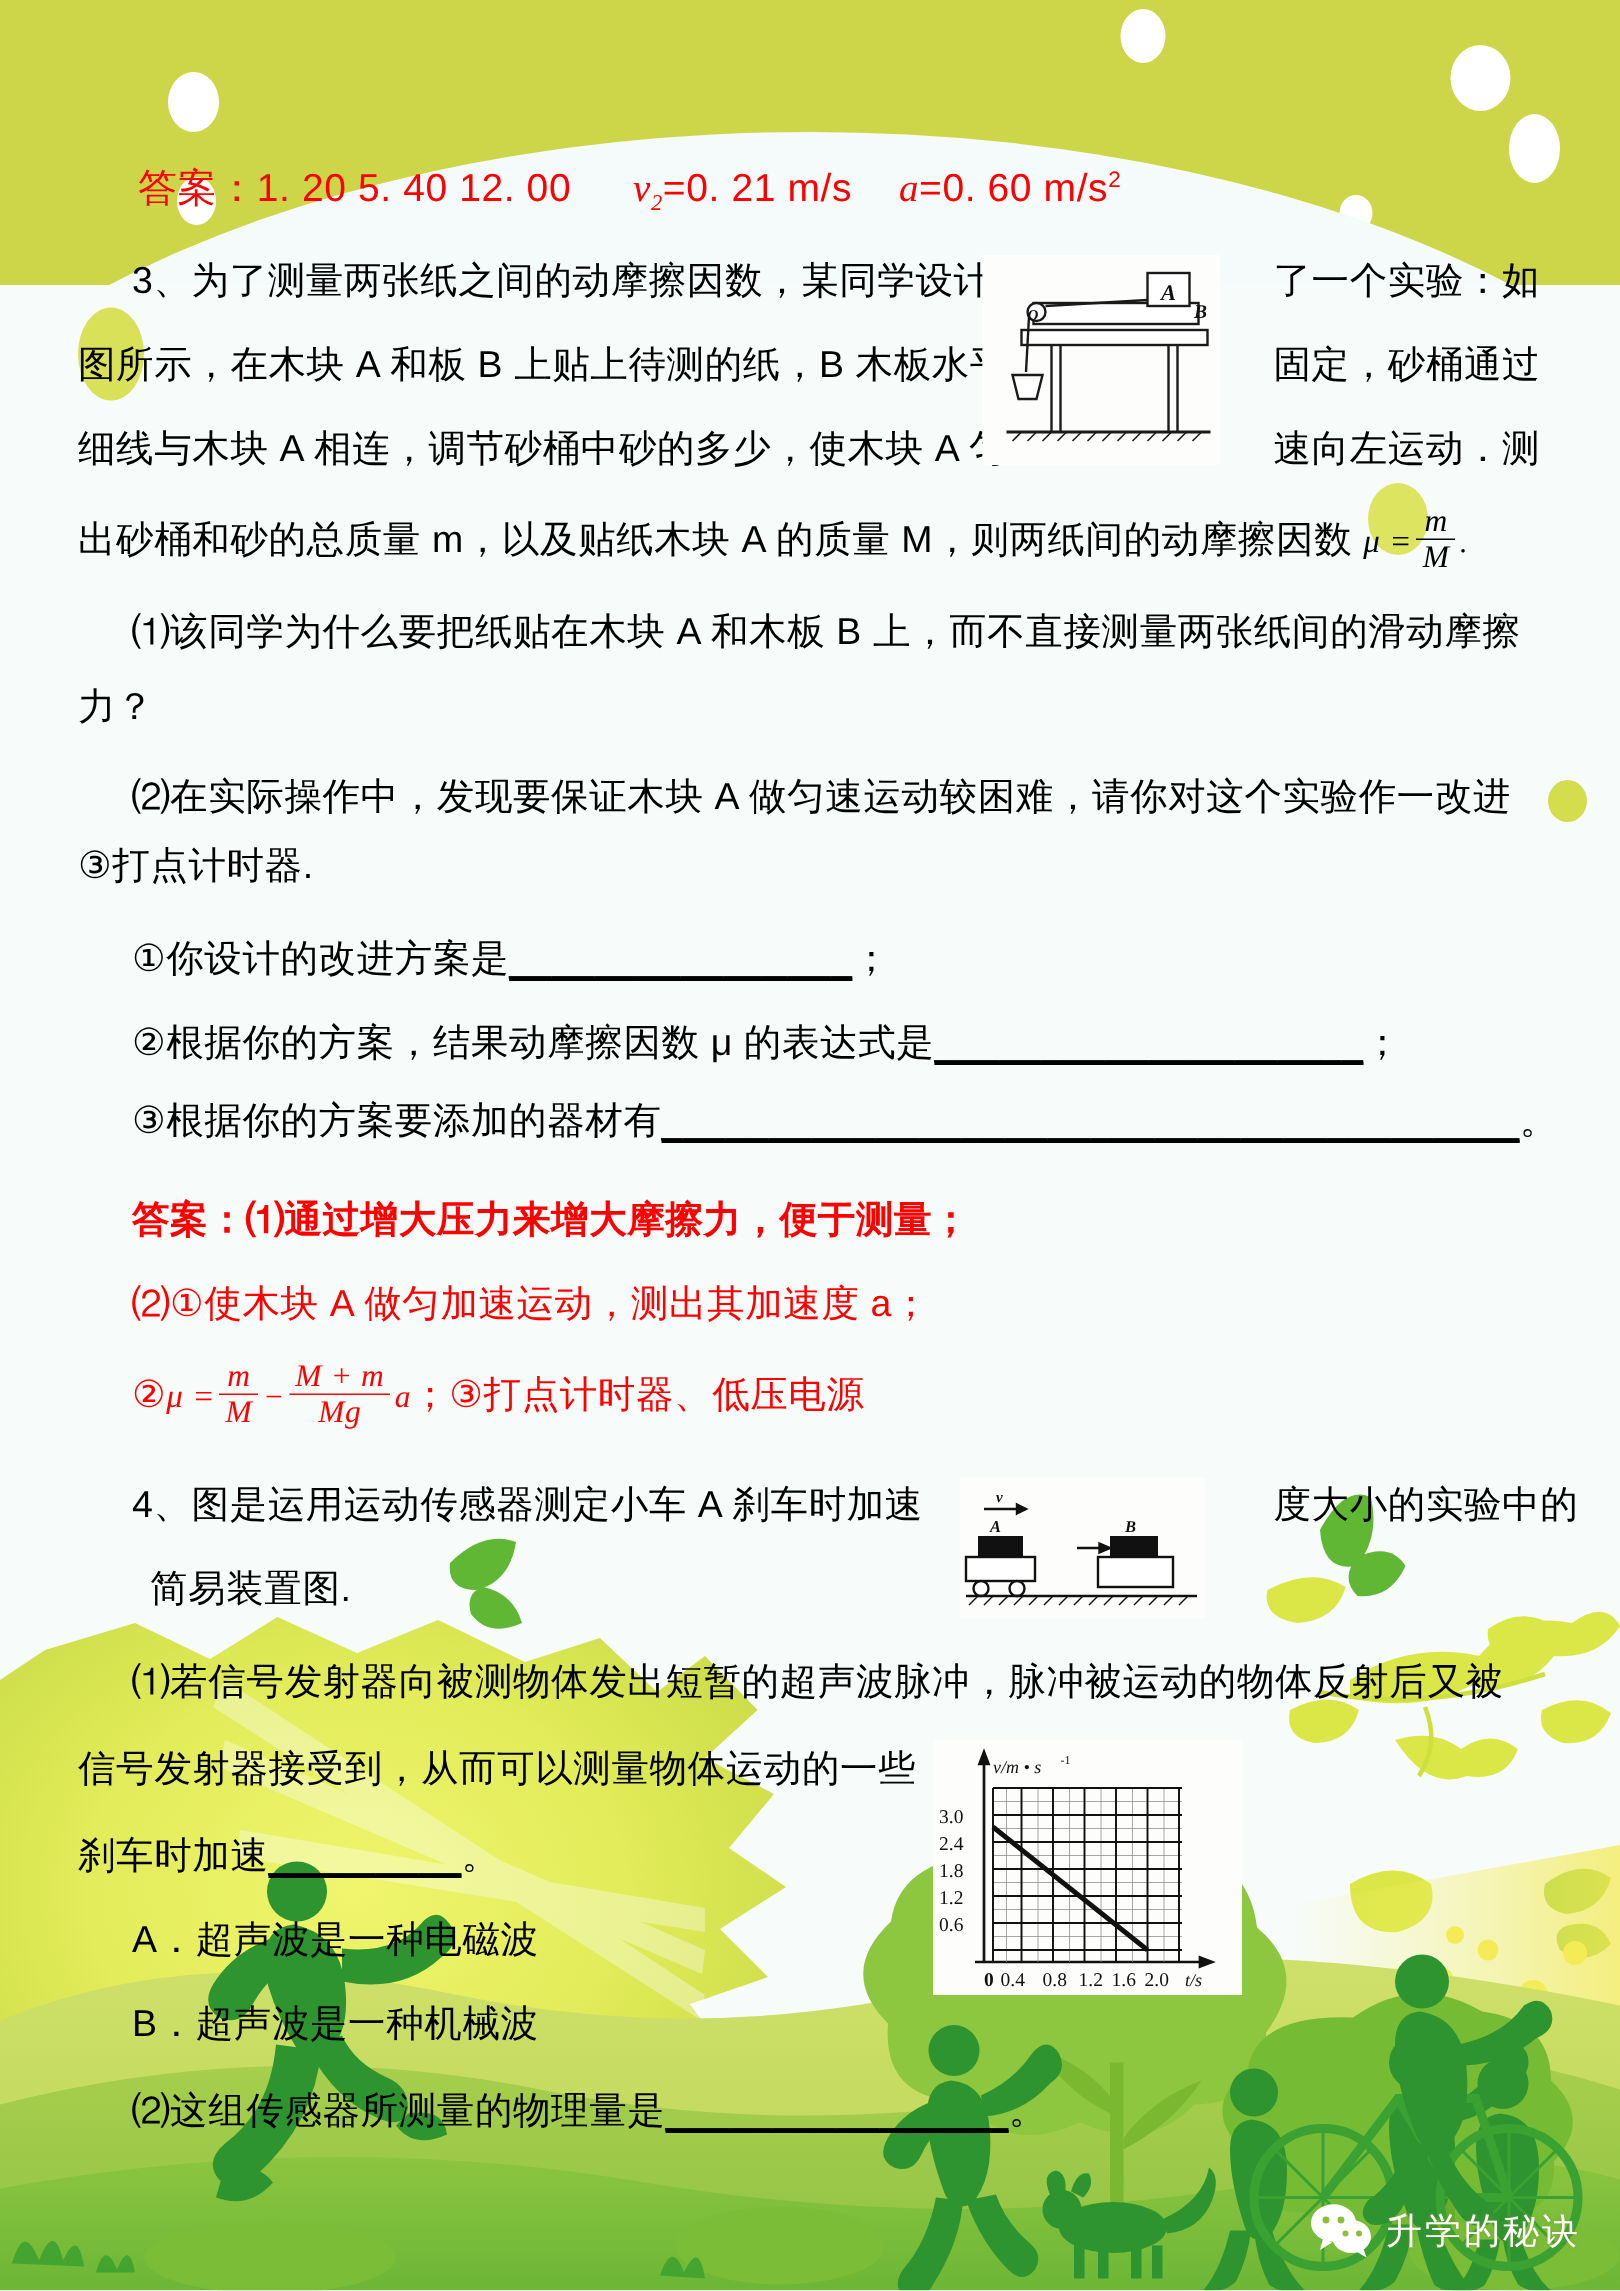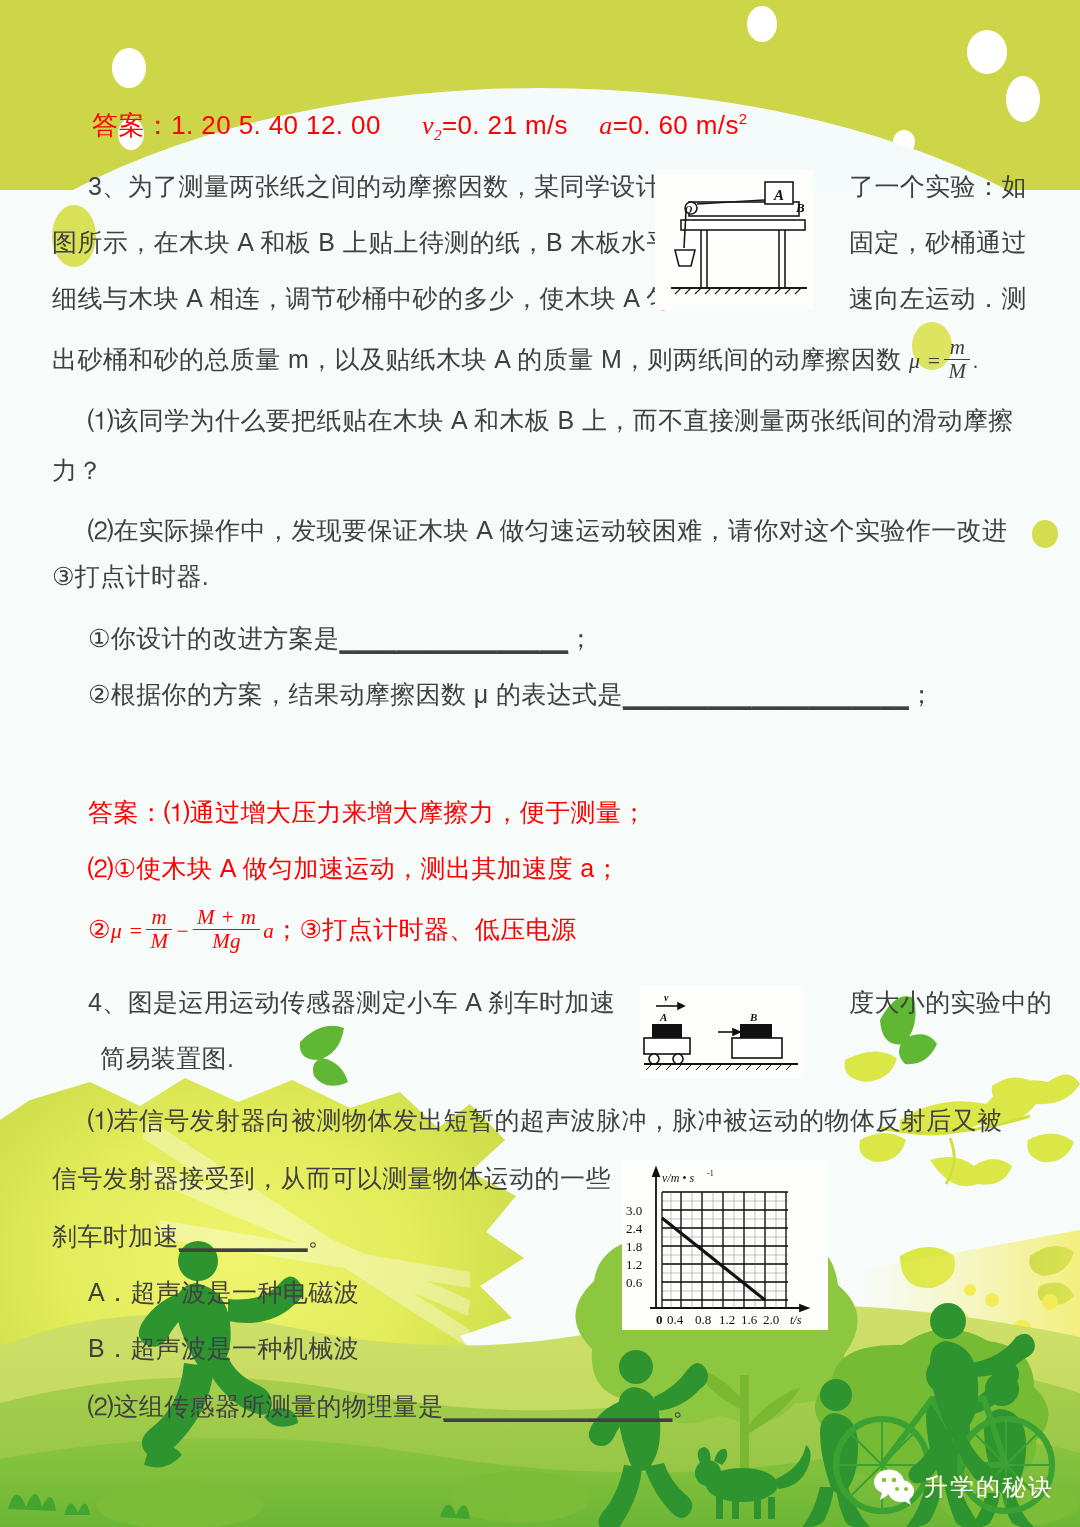--- a/index.html
+++ b/index.html
@@ -61,21 +61,21 @@
   .content {
     position: absolute;
     left: 0; top: 0;
     width: 1080px; height: 1527px;
     z-index: 6;
   }
 
   .line {
     position: absolute;
     font-size: 25px;
-    color: #404040;
+    color: #000000;
     white-space: nowrap;
     letter-spacing: 0.4px;
   }
   .red { color: #ff0000; }
   .ital { font-family: "Liberation Serif", "DejaVu Serif", serif; font-style: italic; }
   .sub { font-size: 15px; vertical-align: sub; }
   .sup { font-size: 15px; vertical-align: super; }
 
   .frac {
     display: inline-block;
@@ -356,22 +356,25 @@
     <div class="line" style="left:52px; top:560px;">③打点计时器.</div>
 
     <div class="line" style="left:88px; top:622px;">
       <span>①你设计的改进方案是</span><span class="blank">________________</span><span>；</span>
     </div>
 
     <div class="line" style="left:88px; top:678px;">
       <span>②根据你的方案，结果动摩擦因数 μ 的表达式是</span><span class="blank">____________________</span><span>；</span>
     </div>
 
-
-    <div class="line red" style="left:88px; top:796px;">答案：⑴通过增大压力来增大摩擦力，便于测量；</div>
+    <div class="line" style="left:88px; top:730px;">
+      <span>③根据你的方案要添加的器材有</span><span class="blank">________________________________________</span><span>。</span>
+    </div>
+
+    <div class="line red" style="left:88px; top:796px;font-weight:bold;">答案：⑴通过增大压力来增大摩擦力，便于测量；</div>
     <div class="line red" style="left:88px; top:852px;">⑵①使木块 A 做匀加速运动，测出其加速度 a；</div>
     <div class="line red" style="left:88px; top:908px;">
       <span>②</span><span class="ital" style="font-size:22px;">μ =</span><span class="frac"><span class="num">m</span><span class="den">M</span></span><span class="ital" style="font-size:21px;">−</span><span class="frac"><span class="num">M + m</span><span class="den">Mg</span></span><span class="ital" style="font-size:21px;">a</span><span>；③打点计时器、低压电源</span>
     </div>
 
     <div class="line" style="left:88px;  top:986px;">4、图是运用运动传感器测定小车 A 刹车时加速</div>
     <div class="line" style="left:849px; top:986px;">度大小的实验中的</div>
     <div class="line" style="left:52px;  top:1042px;margin-left:48px;">简易装置图.</div>
 
     <div class="line" style="left:88px; top:1104px;">⑴若信号发射器向被测物体发出短暂的超声波脉冲，脉冲被运动的物体反射后又被</div>

